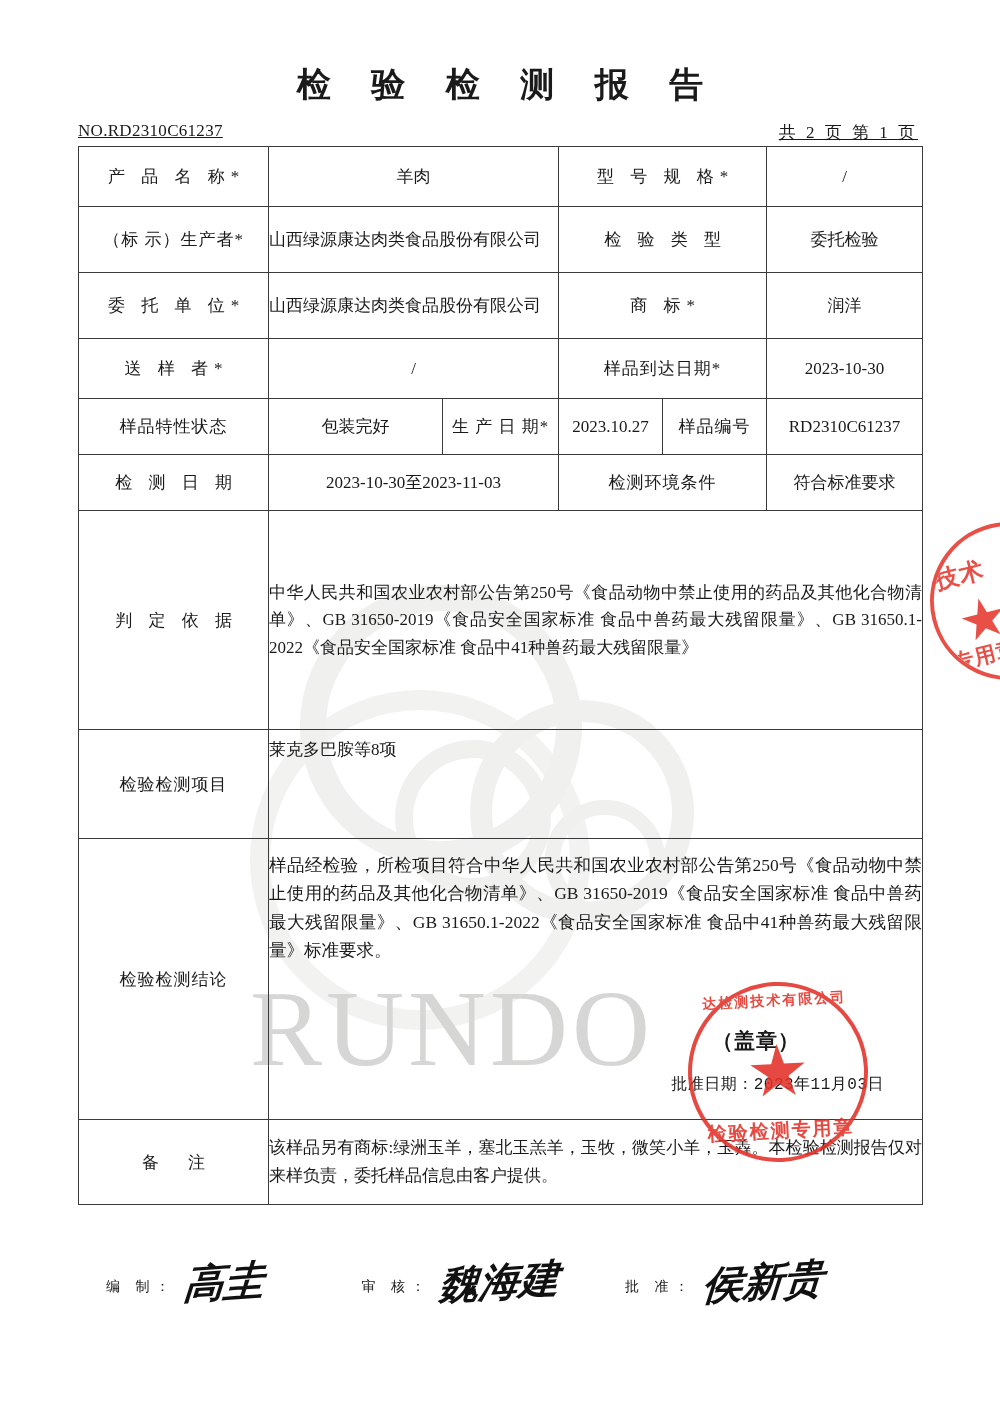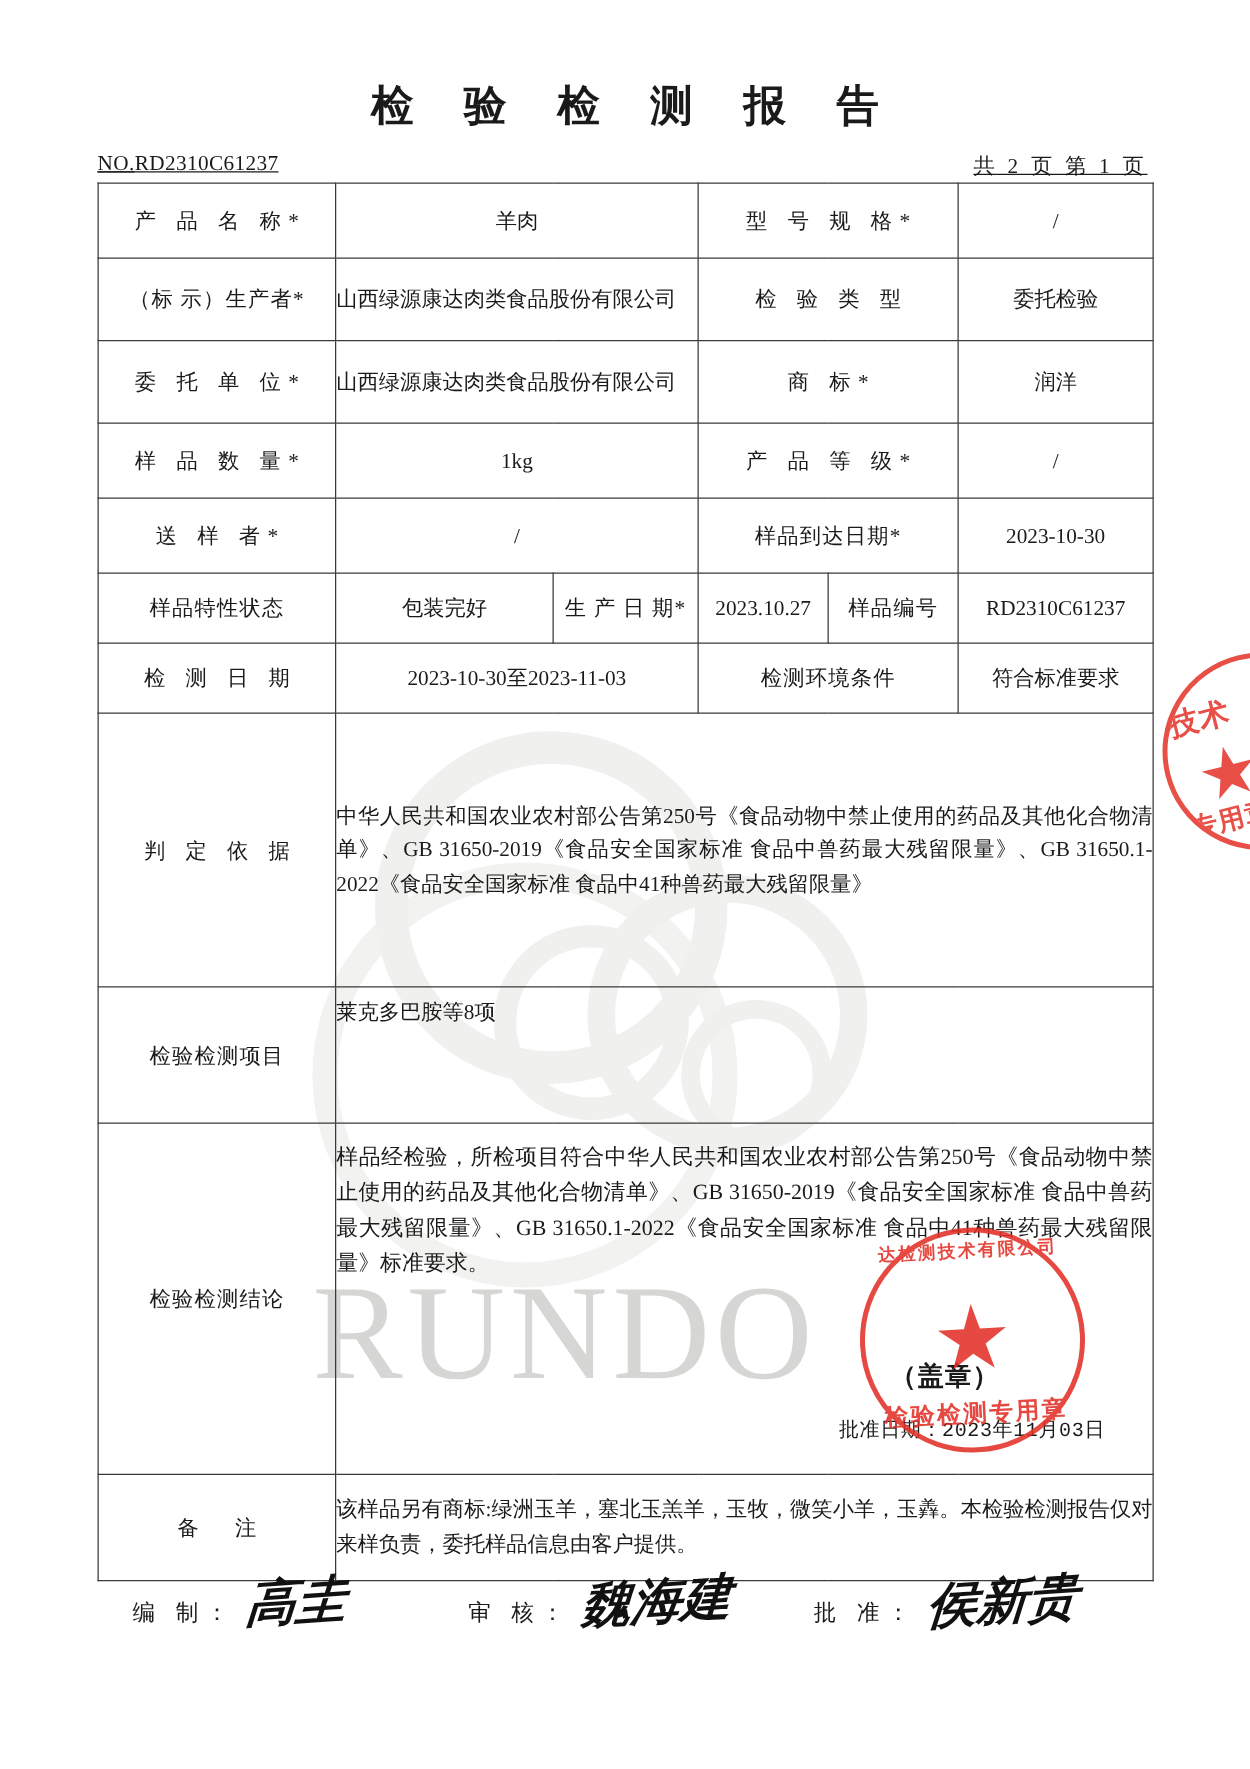--- a/index.html
+++ b/index.html
@@ -39,21 +39,21 @@
   .wm-s1 { left: 300px; top: 585px; width: 230px; height: 230px; }
   .wm-s2 { left: 470px; top: 700px; width: 180px; height: 180px; border-width: 22px; }
   .wm-s3 { left: 395px; top: 740px; width: 120px; height: 120px; border-width: 18px; }
   .wm-s4 { left: 545px; top: 800px; width: 90px;  height: 90px;  border-width: 15px; }
   .wm-s5 { left: 250px; top: 690px; width: 300px; height: 300px; border-width: 20px;
            border-color: #f2f2f0; }
 
   .wm-text {
     position: absolute;
     left: 250px;
-    top: 1013px;
+    top: 975px;
     font-family: "Liberation Serif", "DejaVu Serif", serif;
     font-size: 108px;
     letter-spacing: 4px;
     color: #d6d6d4;
     white-space: nowrap;
     line-height: 1;
     text-align: right;
   }
 
   
@@ -262,21 +262,21 @@
     height: 80px;
     z-index: 4;
     display: flex;
     align-items: flex-start;
   }
   .sign-group {
     display: flex;
     align-items: flex-start;
   }
   .sign-label {
-    font-size: 18px;
+    font-size: 14px;
     letter-spacing: 6px;
     text-indent: 6px;
     white-space: nowrap;
     padding-top: 16px;
     text-align: right;
   }
   .sign-mark {
     font-family: "DejaVu Serif", serif;
     font-size: 40px;
     font-weight: 700;
@@ -334,26 +334,20 @@
         <td class="lbl" colspan="2">检 验 类 型</td>
         <td class="val">委托检验</td>
       </tr>
       <tr class="row-h66">
         <td class="lbl">委 托 单 位*</td>
         <td class="val-left" colspan="2">山西绿源康达肉类食品股份有限公司</td>
         <td class="lbl" colspan="2">商 标*</td>
         <td class="val">润洋</td>
       </tr>
       <tr class="row-h60">
-        <td class="lbl">样 品 数 量*</td>
-        <td class="val" colspan="2">1kg</td>
-        <td class="lbl" colspan="2">产 品 等 级*</td>
-        <td class="val">/</td>
-      </tr>
-      <tr class="row-h60">
         <td class="lbl">送 样 者*</td>
         <td class="val" colspan="2">/</td>
         <td class="lbl-tight" colspan="2">样品到达日期*</td>
         <td class="val">2023-10-30</td>
       </tr>
       <tr class="row-h56">
         <td class="lbl-tight">样品特性状态</td>
         <td class="val">包装完好</td>
         <td class="lbl-tight">生 产 日 期*</td>
         <td class="val">2023.10.27</td>

